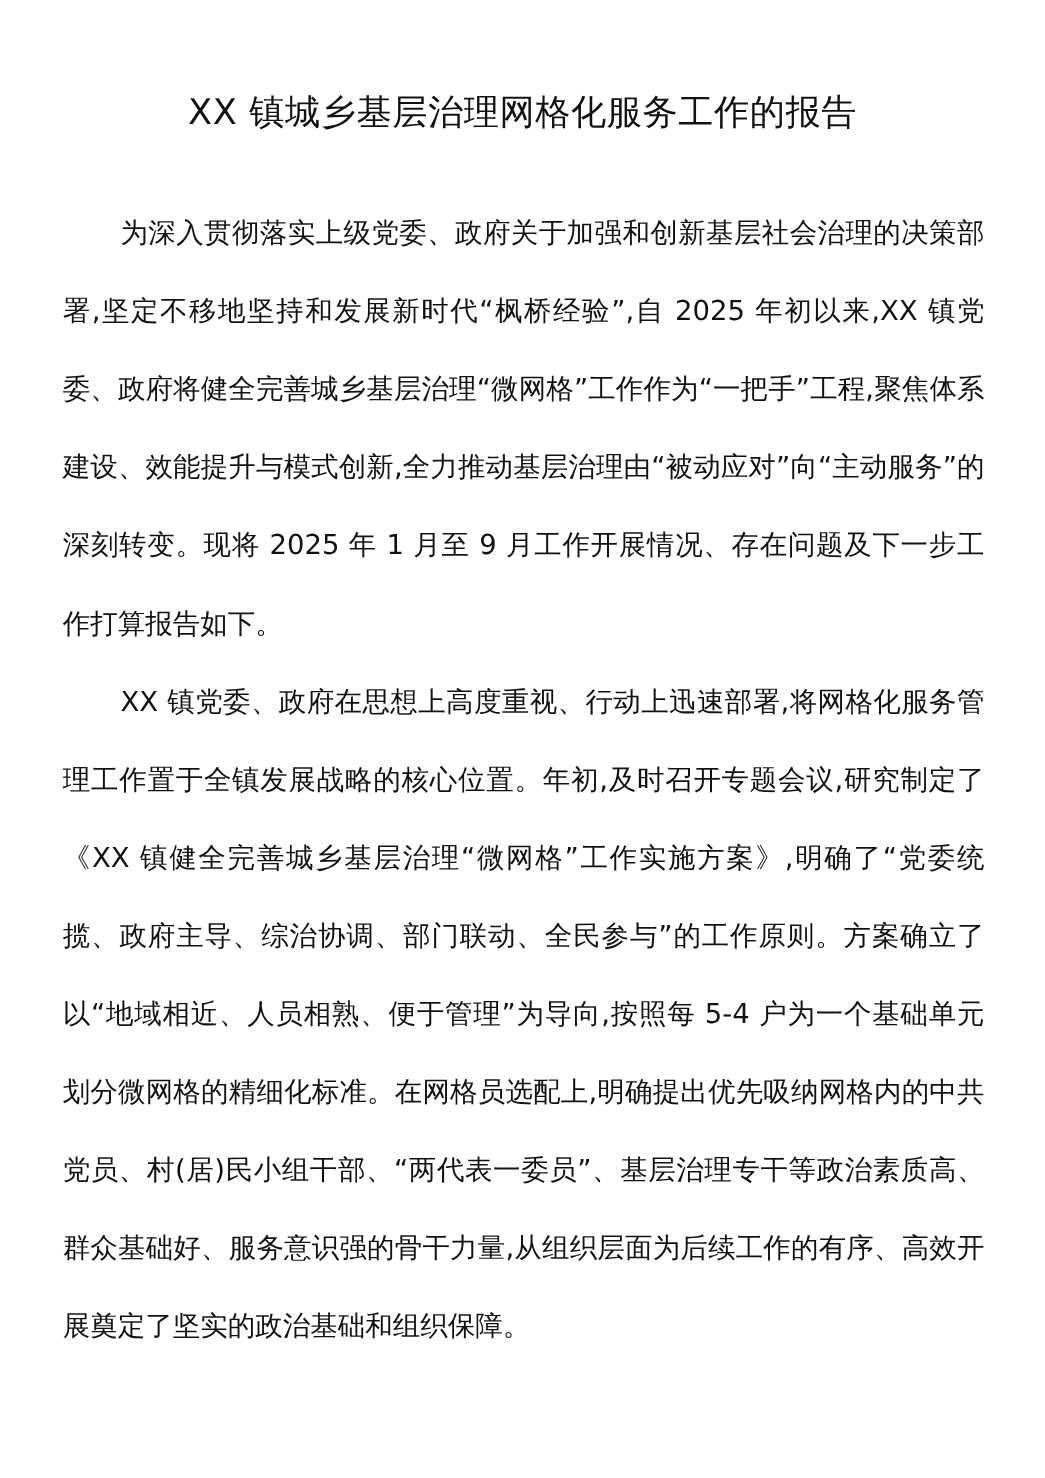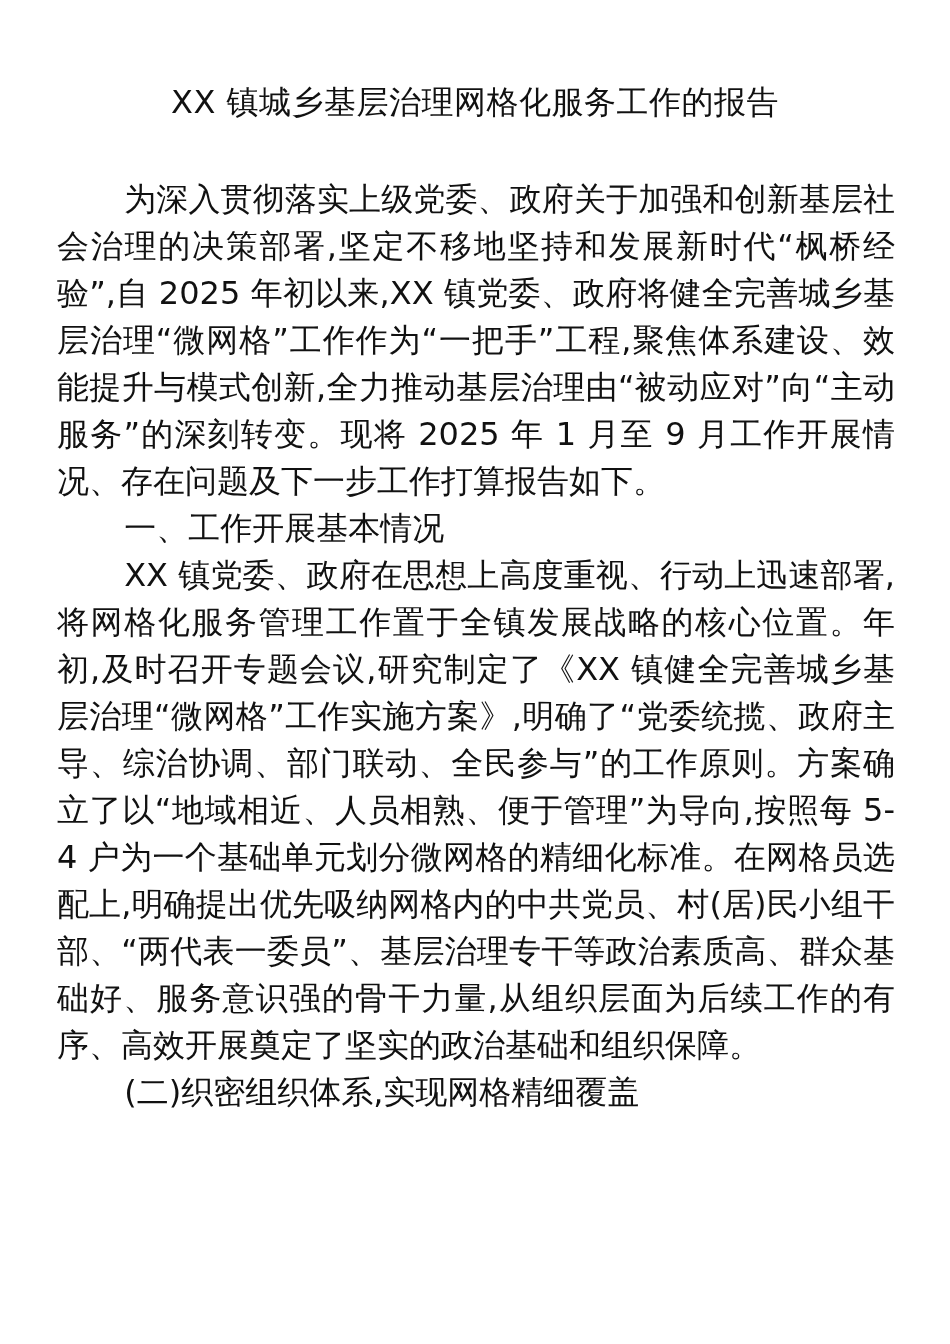--- a/index.html
+++ b/index.html
@@ -8,30 +8,28 @@
     font-family: "DejaVu Sans", "Liberation Sans", sans-serif;
     color: #111111;
   }
   .page { position: absolute; left: 0; top: 12px; width: 950px; height: 1344px; background: #fff; }
   .title {
     position: absolute; left: 0; top: 66px; width: 950px; text-align: center;
     font-size: 32px; line-height: 48px; letter-spacing: 0.5px; color: #111;
   }
   .body {
     position: absolute; left: 57px; top: 164px; width: 838px;
-    font-size: 32px; line-height: 47px; text-align: justify;
+    font-size: 25px; line-height: 71px; text-align: justify;
     text-justify: inter-character;
   }
   .para { margin: 0; text-indent: 2.1em; }
   .heading { margin: 0; text-indent: 2.1em; }
 </style>
 </head>
 <body>
 
 <div class="page">
   <div class="title">XX 镇城乡基层治理网格化服务工作的报告</div>
   <div class="body">
     <p class="para">为深入贯彻落实上级党委、政府关于加强和创新基层社会治理的决策部署,坚定不移地坚持和发展新时代“枫桥经验”,自 2025 年初以来,XX 镇党委、政府将健全完善城乡基层治理“微网格”工作作为“一把手”工程,聚焦体系建设、效能提升与模式创新,全力推动基层治理由“被动应对”向“主动服务”的深刻转变。现将 2025 年 1 月至 9 月工作开展情况、存在问题及下一步工作打算报告如下。</p>
-    <p class="heading">一、工作开展基本情况</p>
     <p class="para">XX 镇党委、政府在思想上高度重视、行动上迅速部署,将网格化服务管理工作置于全镇发展战略的核心位置。年初,及时召开专题会议,研究制定了《XX 镇健全完善城乡基层治理“微网格”工作实施方案》,明确了“党委统揽、政府主导、综治协调、部门联动、全民参与”的工作原则。方案确立了以“地域相近、人员相熟、便于管理”为导向,按照每 5-4 户为一个基础单元划分微网格的精细化标准。在网格员选配上,明确提出优先吸纳网格内的中共党员、村(居)民小组干部、“两代表一委员”、基层治理专干等政治素质高、群众基础好、服务意识强的骨干力量,从组织层面为后续工作的有序、高效开展奠定了坚实的政治基础和组织保障。</p>
-    <p class="heading">(二)织密组织体系,实现网格精细覆盖</p>
   </div>
 </div>
 
 </body></html>

